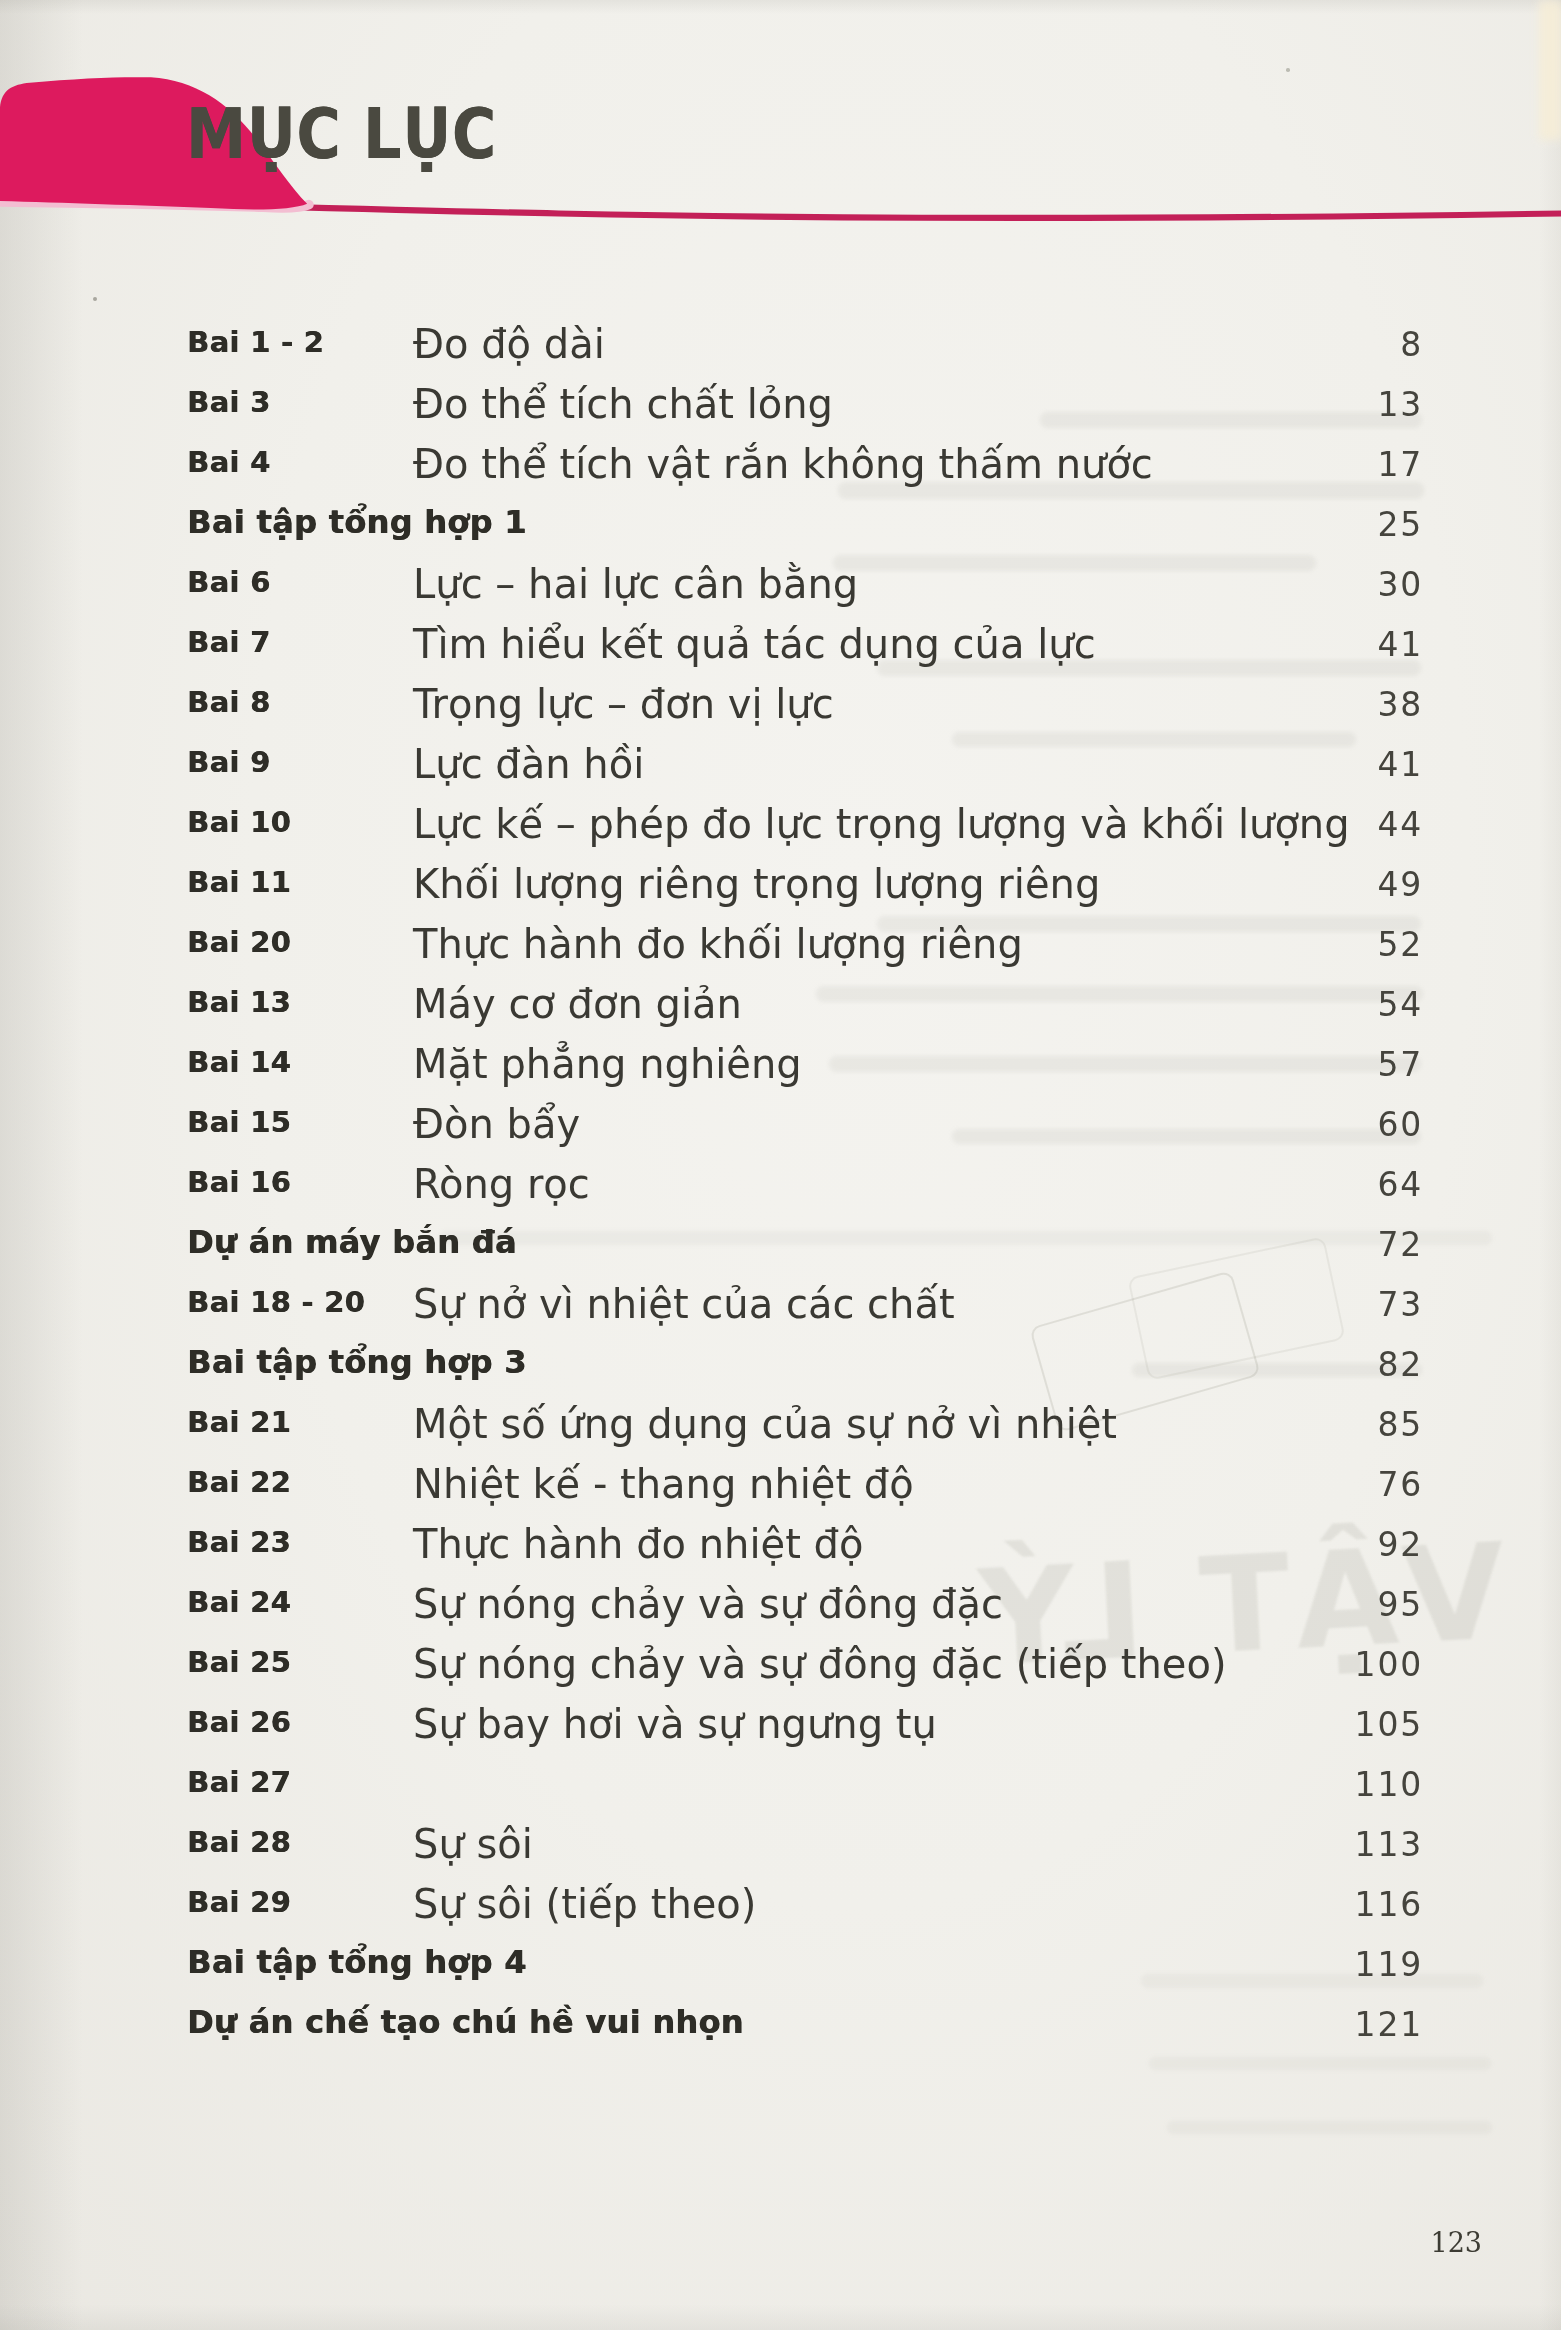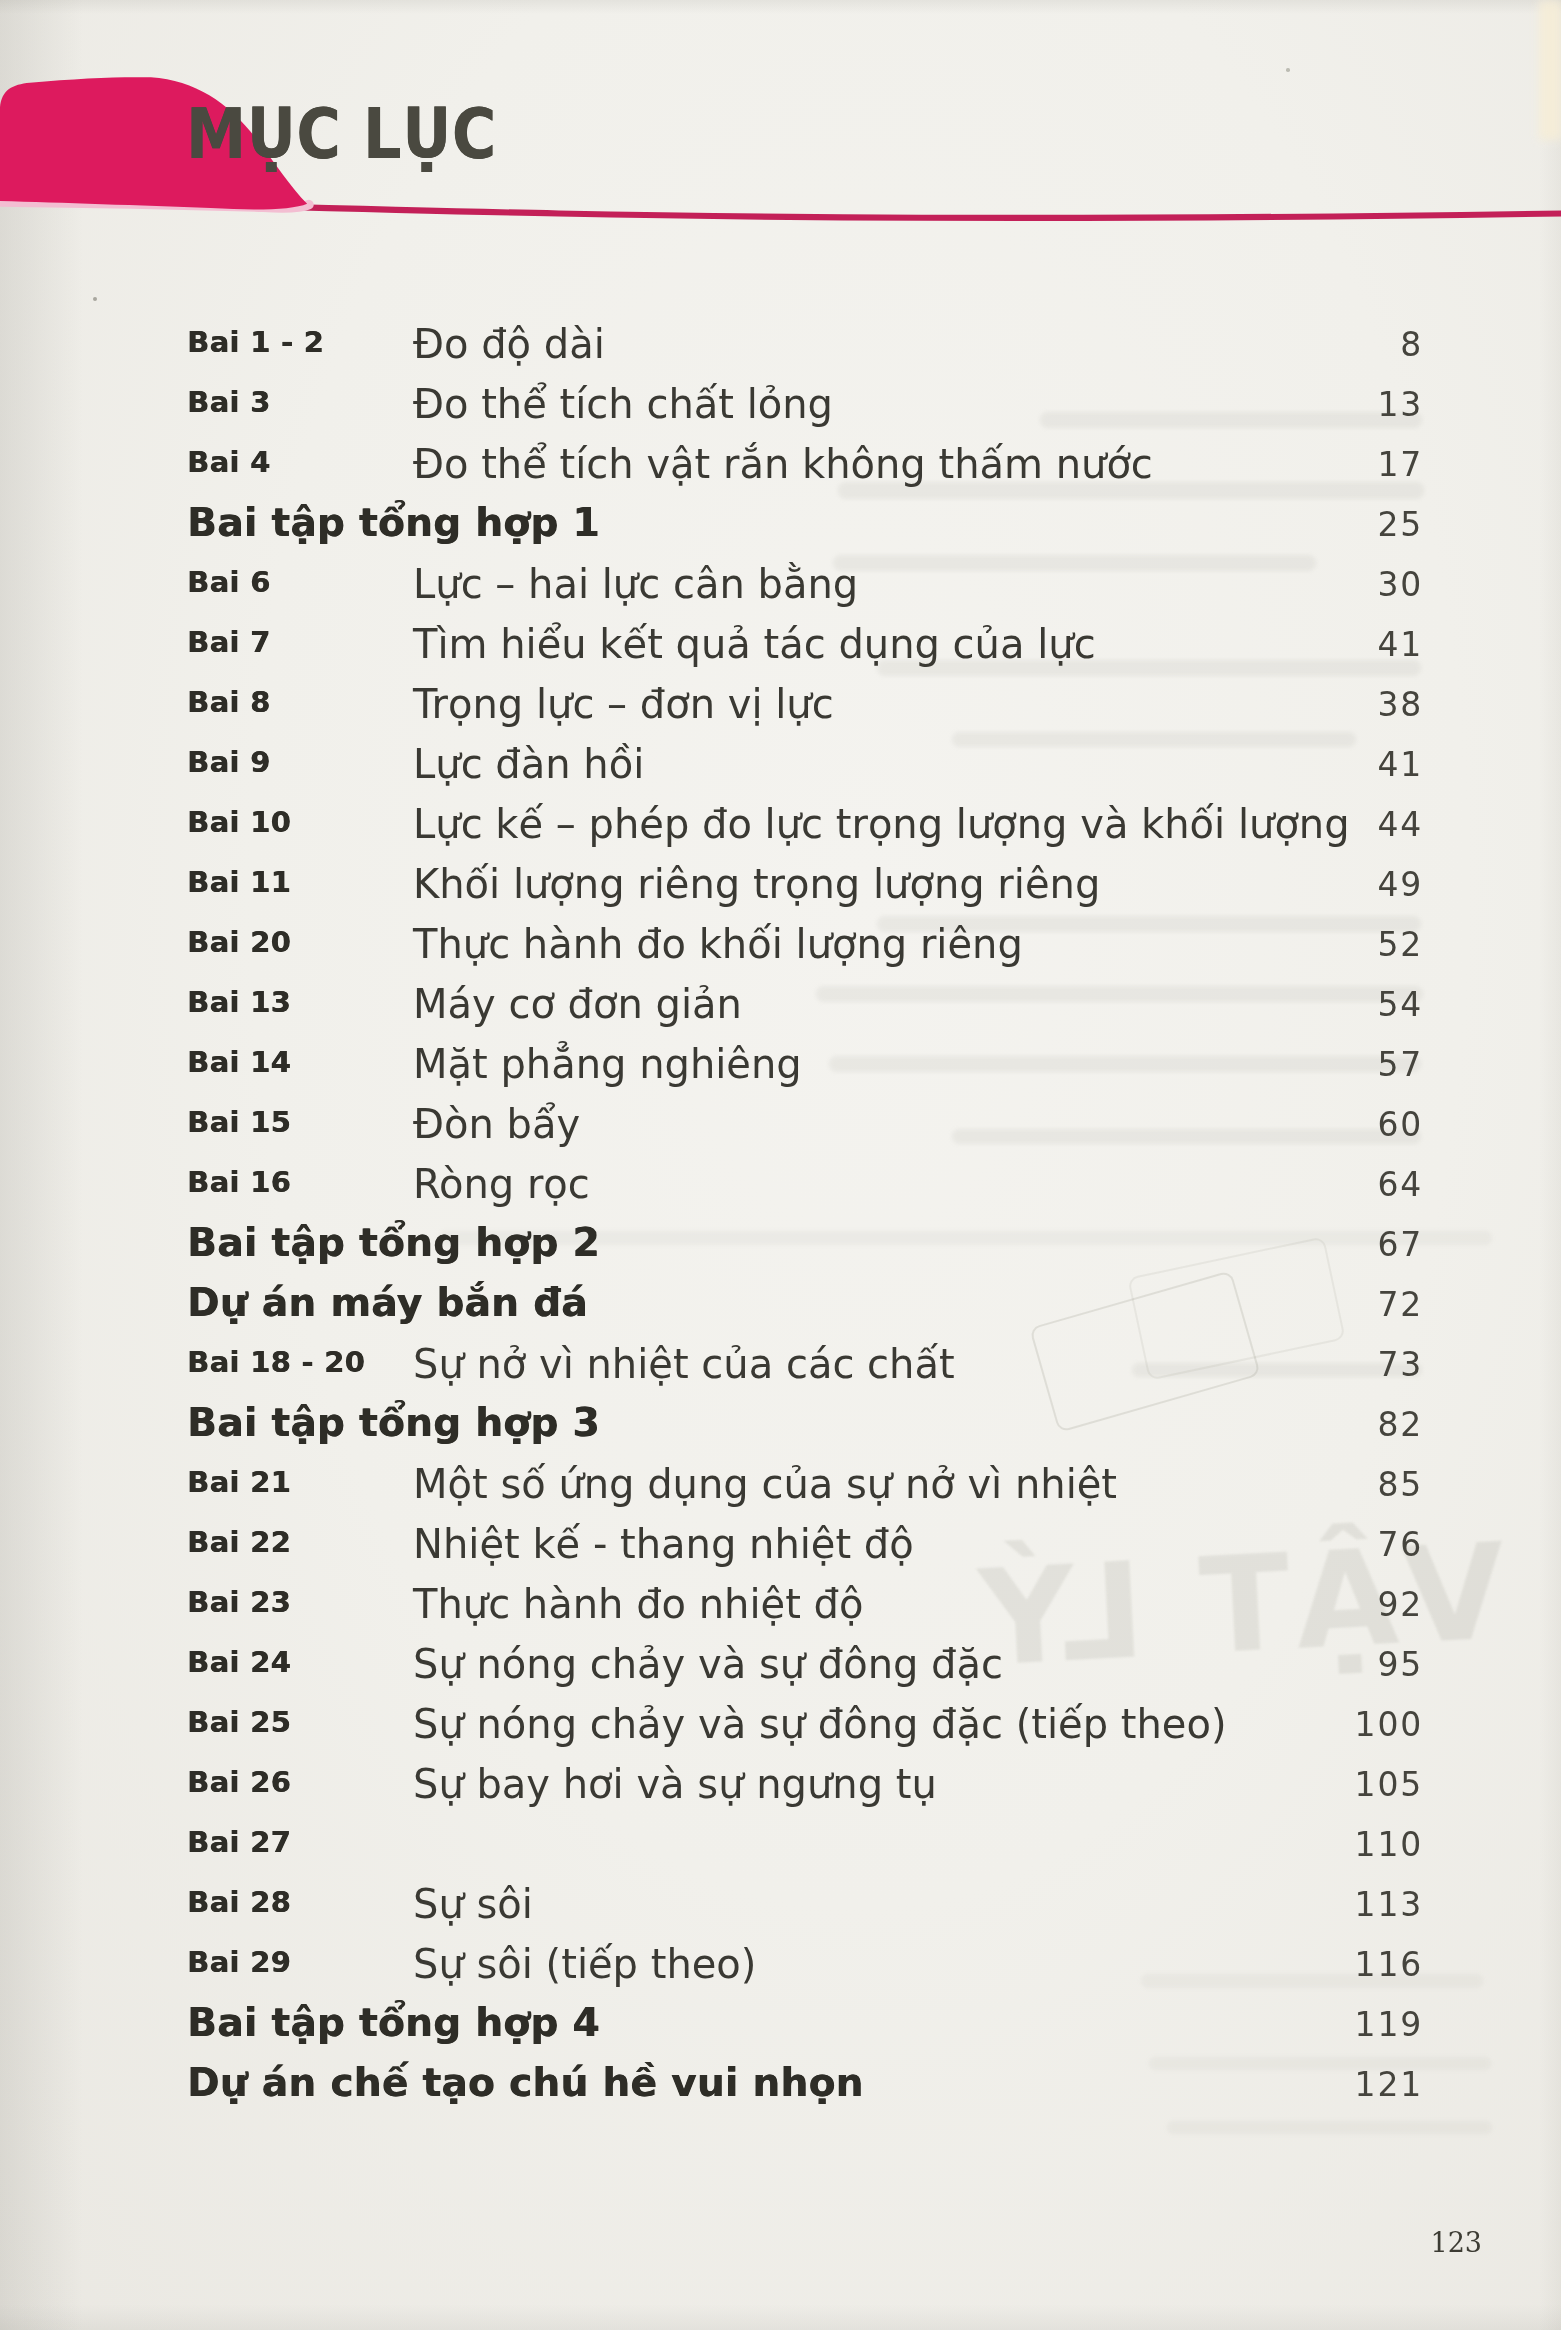--- a/index.html
+++ b/index.html
@@ -33,21 +33,21 @@
     text-shadow:0.4px 0 0 #4a4940;
   }
 
   .toc{position:absolute;left:187px;top:312px;right:139px;}
   .toc-row{position:relative;height:60px;text-decoration:underline;}
   .toc-row .lbl{
     position:absolute;left:0;top:50%;transform:translateY(-50%);
     font-weight:bold;font-size:29px;color:#2e2d27;letter-spacing:0.3px;
     white-space:nowrap;text-shadow:0.6px 0 0 currentColor;
   }
-  .toc-row.wide .lbl{font-size:39px;text-align:center;}
+  .toc-row.wide .lbl{font-size:32px;text-align:center;}
   .toc-row .ttl{
     position:absolute;left:226px;top:50%;transform:translateY(-46%);
     font-size:40px;color:#3a3933;white-space:nowrap;
   }
   .toc-row .pg{
     position:absolute;right:0;top:50%;transform:translateY(-44%);
     font-size:33px;color:#45443d;letter-spacing:1.8px;white-space:nowrap;
   }
 
   .footer-num{
@@ -185,24 +185,20 @@
         <span class="lbl">Bai 15</span>
         <span class="ttl">Đòn bẩy</span>
         <span class="pg">60</span>
       </div>
       <div class="toc-row">
         <span class="lbl">Bai 16</span>
         <span class="ttl">Ròng rọc</span>
         <span class="pg">64</span>
       </div>
       <div class="toc-row wide">
-        <span class="lbl">Bai tập tổng hợp 2</span>
-        <span class="pg">67</span>
-      </div>
-      <div class="toc-row wide">
         <span class="lbl">Dự án máy bắn đá</span>
         <span class="pg">72</span>
       </div>
       <div class="toc-row">
         <span class="lbl">Bai 18 - 20</span>
         <span class="ttl">Sự nở vì nhiệt của các chất</span>
         <span class="pg">73</span>
       </div>
       <div class="toc-row wide">
         <span class="lbl">Bai tập tổng hợp 3</span>

